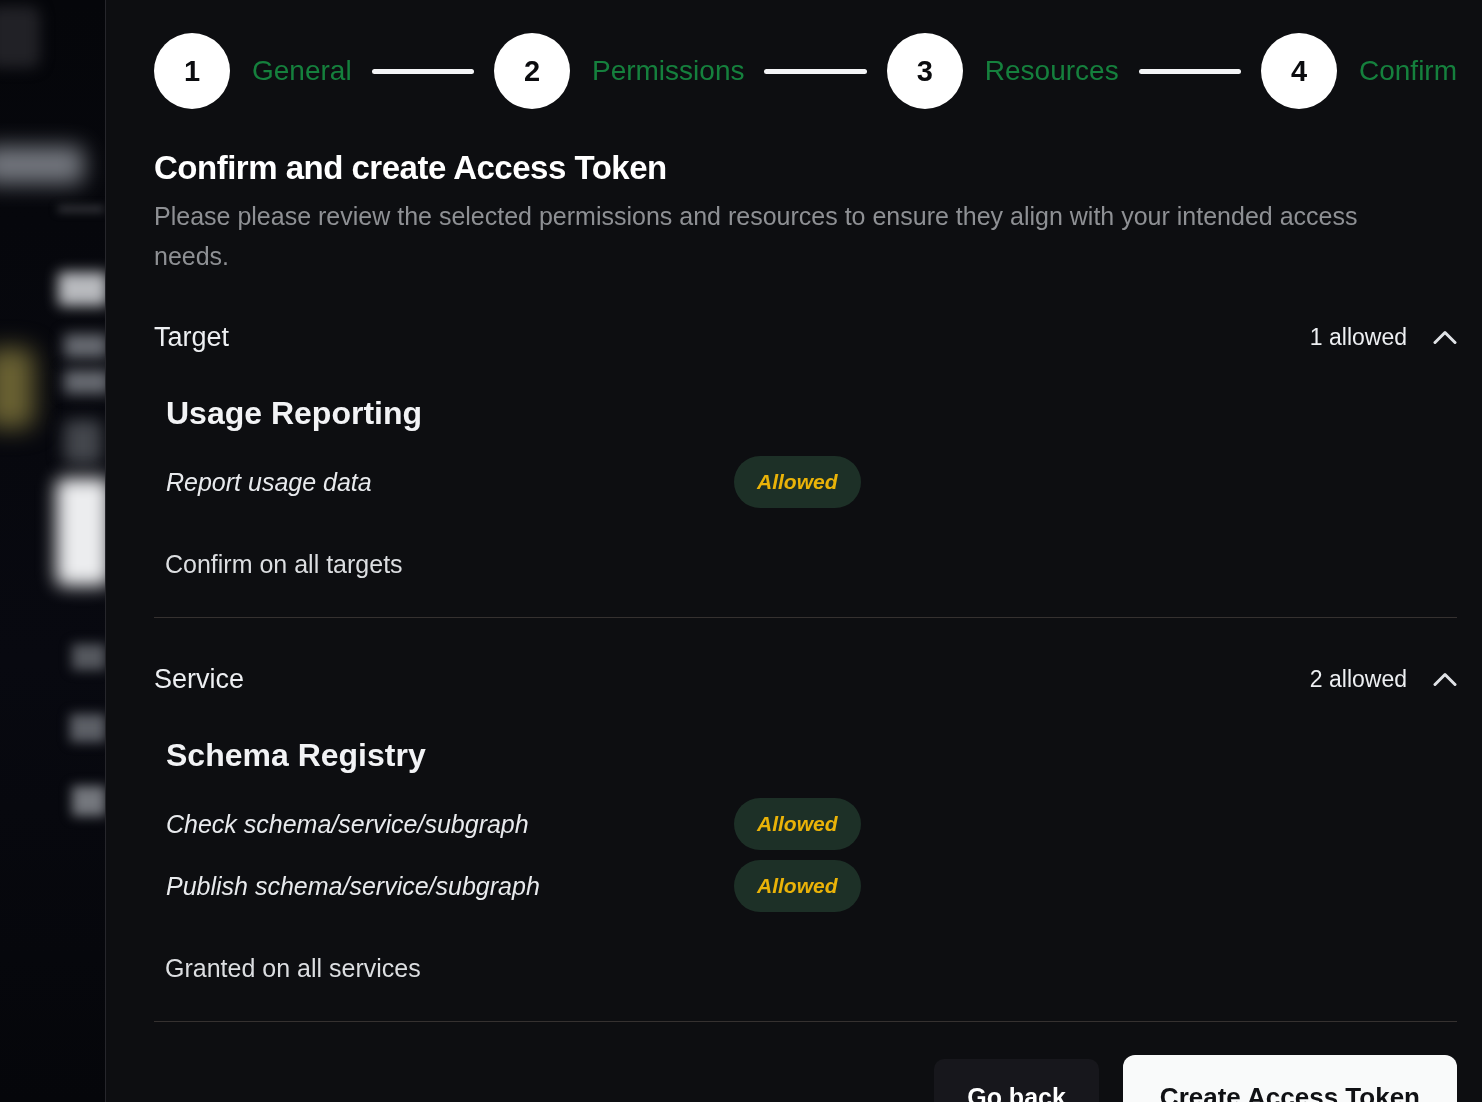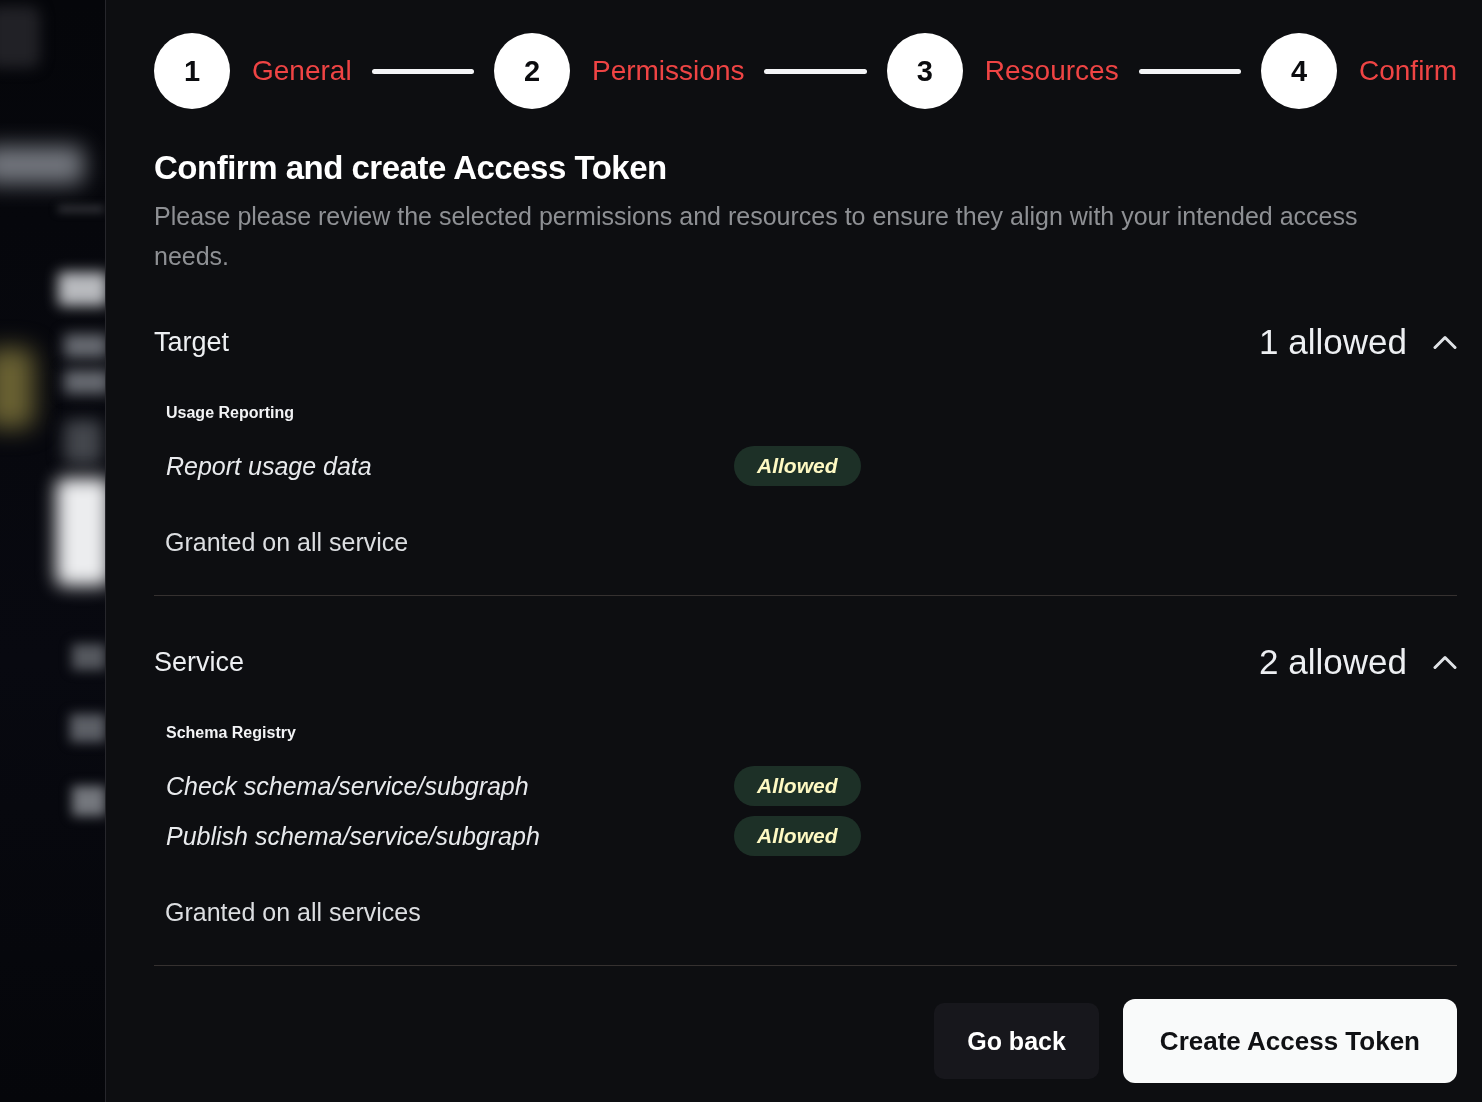--- a/index.html
+++ b/index.html
@@ -42,49 +42,49 @@
 
   
   .stepper { display: flex; align-items: center; }
   .step { display: flex; align-items: center; gap: 22px; cursor: default; }
   .step-circle {
     width: 76px; height: 76px; border-radius: 50%;
     background: #ffffff; color: #0b0c0f;
     display: flex; align-items: center; justify-content: center;
     font-size: 29px; font-weight: 600; flex: none;
   }
-  .step-label { font-size: 28px; font-weight: 500; color: #ef4444; white-space: nowrap; }
+  .step-label { font-size: 28px; font-weight: 500; color: #15803d; white-space: nowrap; }
   .connector { flex: 1; height: 5px; background: #f3f4f6; border-radius: 3px; margin: 0 20px; }
 
   
   .page-title {
     margin-top: 40px;
     font-size: 33px; font-weight: 800; letter-spacing: -0.5px;
     color: #ffffff;
   }
   .page-desc {
     margin-top: 9px; max-width: 1230px;
     font-size: 25px; line-height: 40px; color: #8e9094;
   }
 
   
   .sec-head { display: flex; align-items: center; justify-content: space-between; margin-top: 46px; }
   .sec-title { font-size: 27px; font-weight: 400; color: #edeff2; text-align: right; }
   .sec-right { display: flex; align-items: center; gap: 26px; cursor: pointer; }
-  .sec-count { font-size: 35px; color: #edeff2; }
+  .sec-count { font-size: 23px; color: #edeff2; }
   .chev { display: inline-flex; }
 
-  .group-heading { margin: 42px 0 0 12px; font-size: 16px; font-weight: 700; color: #f2f3f5; }
+  .group-heading { margin: 42px 0 0 12px; font-size: 32px; font-weight: 700; color: #f2f3f5; }
   .perm-row { margin: 24px 0 0 12px; display: flex; align-items: center; font-style: italic; }
   .perm-row + .perm-row { margin-top: 10px; }
   .perm-label { width: 568px; font-size: 25px; color: #e8eaed; }
   .badge {
     display: inline-block;
-    padding: 8px 23px;
-    background: #1d3027; color: #fef9c3;
+    padding: 14px 23px;
+    background: #1d3027; color: #eab308;
     border-radius: 999px;
     font-size: 21px; font-weight: 700;
   }
   .footnote { margin: 42px 0 0 11px; font-size: 25px; color: #dcdee1; }
   .divider { border: none; border-top: 1px solid #353130; margin-top: 38px; }
 
   
   .footer { margin-top: 33px; display: flex; justify-content: flex-end; align-items: center; gap: 24px; }
   .btn { border: none; border-radius: 10px; cursor: pointer; font-family: "Liberation Sans", sans-serif; }
   .btn-secondary {
@@ -154,21 +154,21 @@
             <polyline points="2,12.5 12,2.5 22,12.5" stroke="#dfe2e6" stroke-width="3" stroke-linecap="round" stroke-linejoin="round"></polyline>
           </svg>
         </span>
       </div>
     </div>
     <h3 class="group-heading">Usage Reporting</h3>
     <div class="perm-row">
       <span class="perm-label">Report usage data</span>
       <span class="badge">Allowed</span>
     </div>
-    <p class="footnote">Granted on all service</p>
+    <p class="footnote">Confirm on all targets</p>
   </div>
 
   <hr class="divider">
 
   <div>
     <div class="sec-head">
       <span class="sec-title">Service</span>
       <div class="sec-right">
         <span class="sec-count">2 allowed</span>
         <span class="chev">

